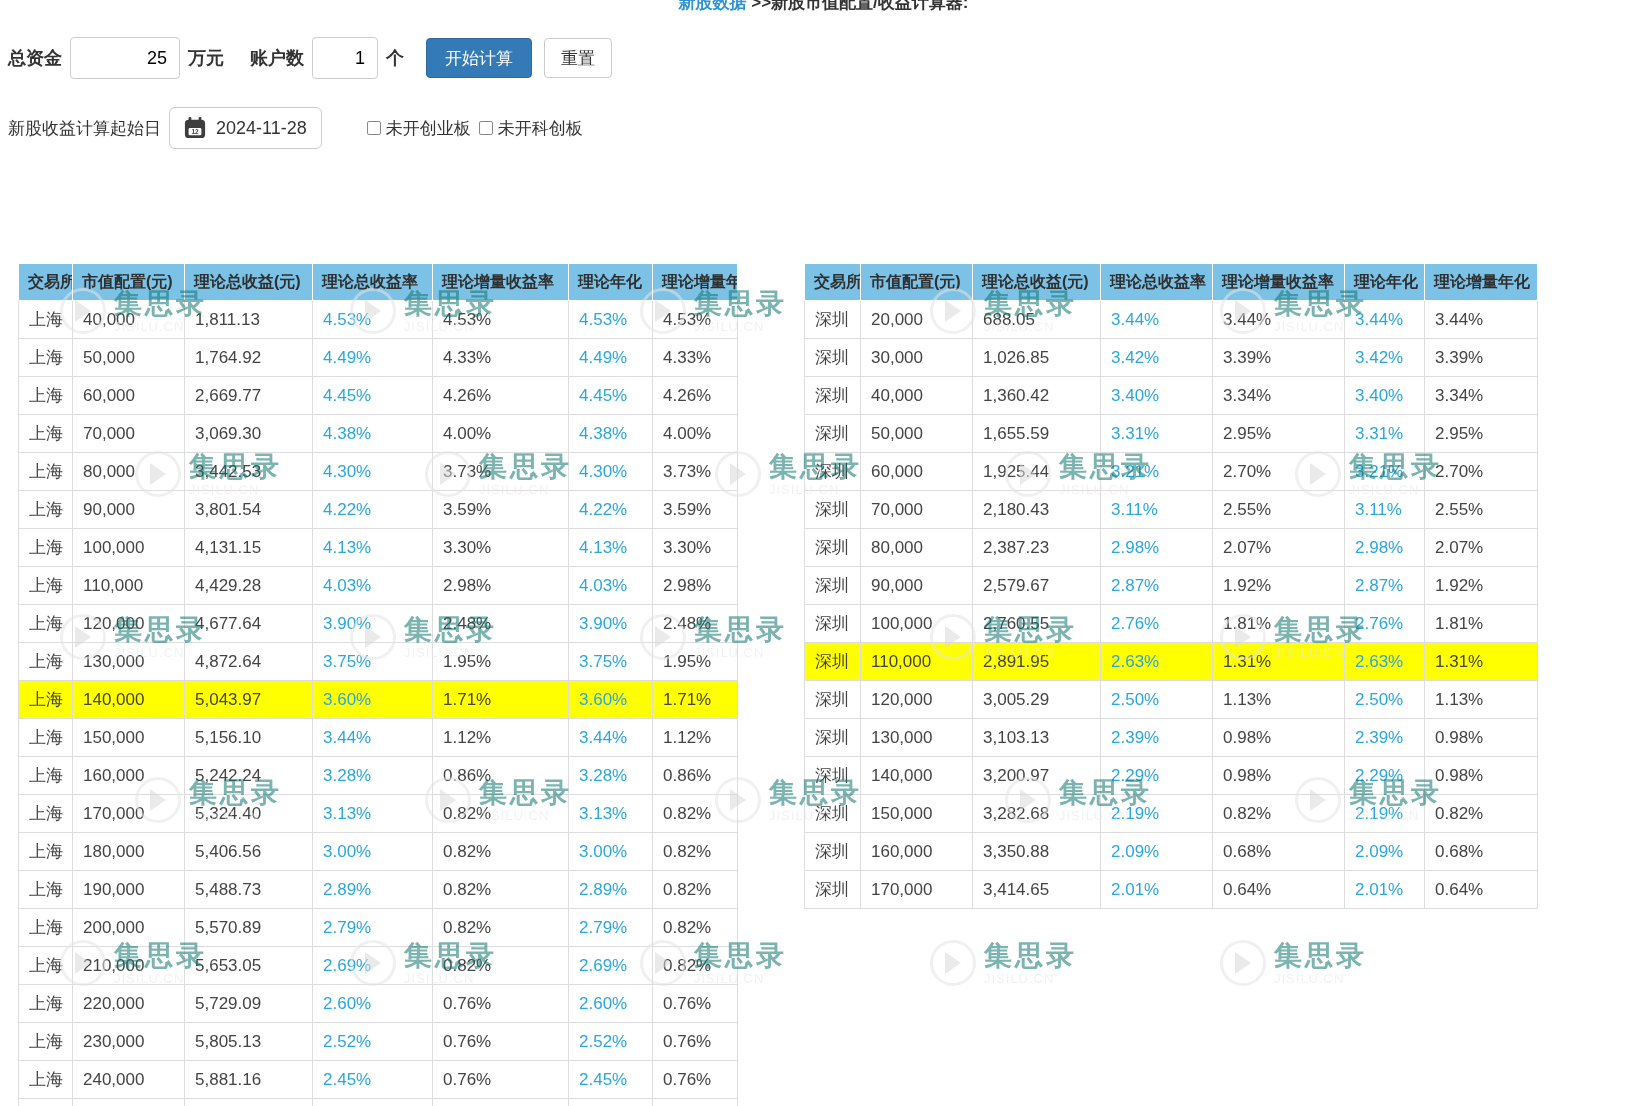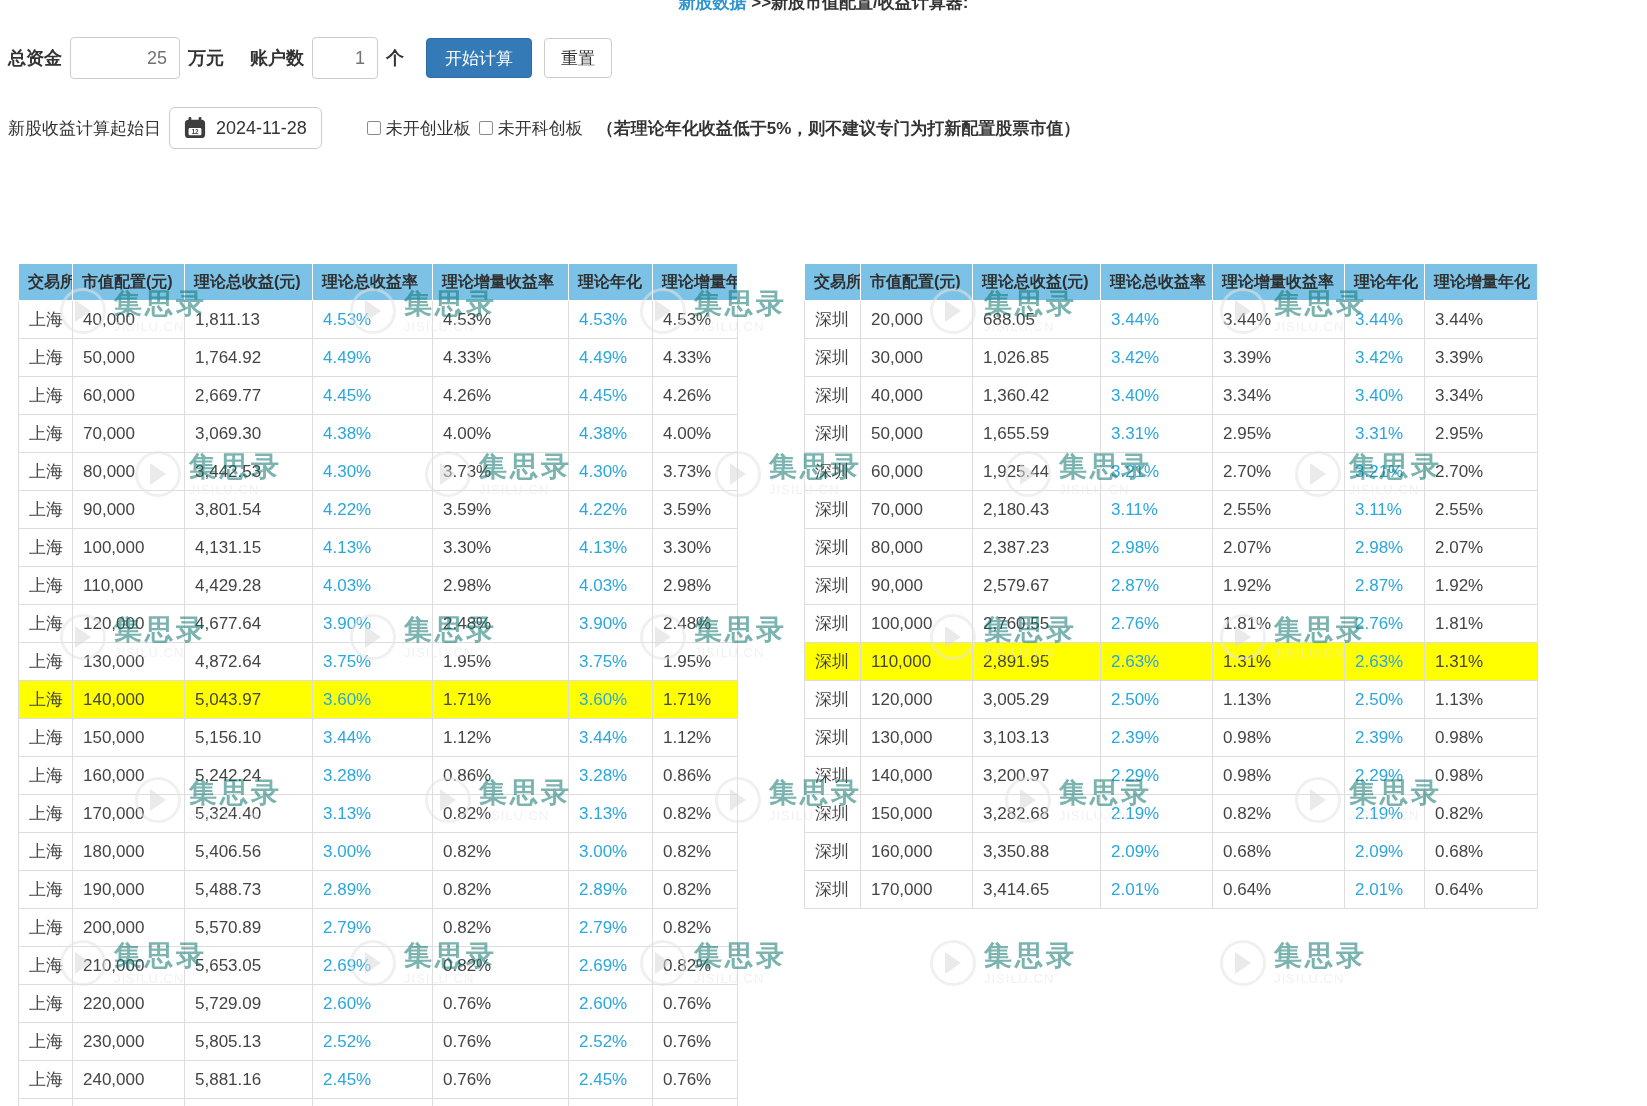--- a/index.html
+++ b/index.html
@@ -10,21 +10,21 @@
   
   .breadcrumb { position:absolute; top:-9px; left:0; width:100%; text-align:center;
     font-size:17px; font-weight:bold; color:#333; }
   .breadcrumb a { color:#2e93cf; text-decoration:none; cursor:pointer; }
 
   
   .form-row1 { position:absolute; top:37px; left:8px; display:flex; align-items:center; height:42px; }
   .form-row2 { position:absolute; top:107px; left:8px; display:flex; align-items:center; height:42px; }
   .lbl-b { font-size:18px; font-weight:bold; color:#333; }
   .lbl-r { font-size:17px; color:#333; }
-  .txt-input { height:42px; border:1px solid #ccc; border-radius:4px; font-size:18px; color:#737373;
+  .txt-input { height:42px; border:1px solid #ccc; border-radius:4px; font-size:18px; color:#000000;
     text-align:right; padding:0 12px; font-family:inherit; background:#fff; }
   .inp-capital { width:110px; margin-left:8px; }
   .unit-capital { margin-left:8px; margin-right:26px;text-align:center; }
   .inp-accounts { width:66px; margin-left:8px; }
   .unit-accounts { margin-left:8px; }
   .btn { height:40px; border-radius:4px; font-size:17px; cursor:pointer; font-family:inherit; }
   .btn-primary { margin-left:22px; padding:0 18px; background:#337ab7; border:1px solid #2e6da4; color:#fff; }
   .btn-default { margin-left:12px; padding:0 16px; background:#fff; border:1px solid #ccc; color:#333; }
 
   .date-box { display:flex; align-items:center; height:42px; min-width:152px; margin-left:8px;
@@ -95,21 +95,20 @@
       <span class="date-text">2024-11-28</span>
     </div>
     <span class="cb-group">
       <span class="checkbox"></span>
       <span class="lbl-r">未开创业板</span>
     </span>
     <span class="cb-group second">
       <span class="checkbox"></span>
       <span class="lbl-r">未开科创板</span>
     </span>
-    <span class="note">（若理论年化收益低于5%，则不建议专门为打新配置股票市值）</span>
   </div>
 
 
   <table id="table-sh">
     <colgroup>
       <col style="width:54px">
         <col style="width:112px">
         <col style="width:128px">
         <col style="width:120px">
       <col style="width:136px">

